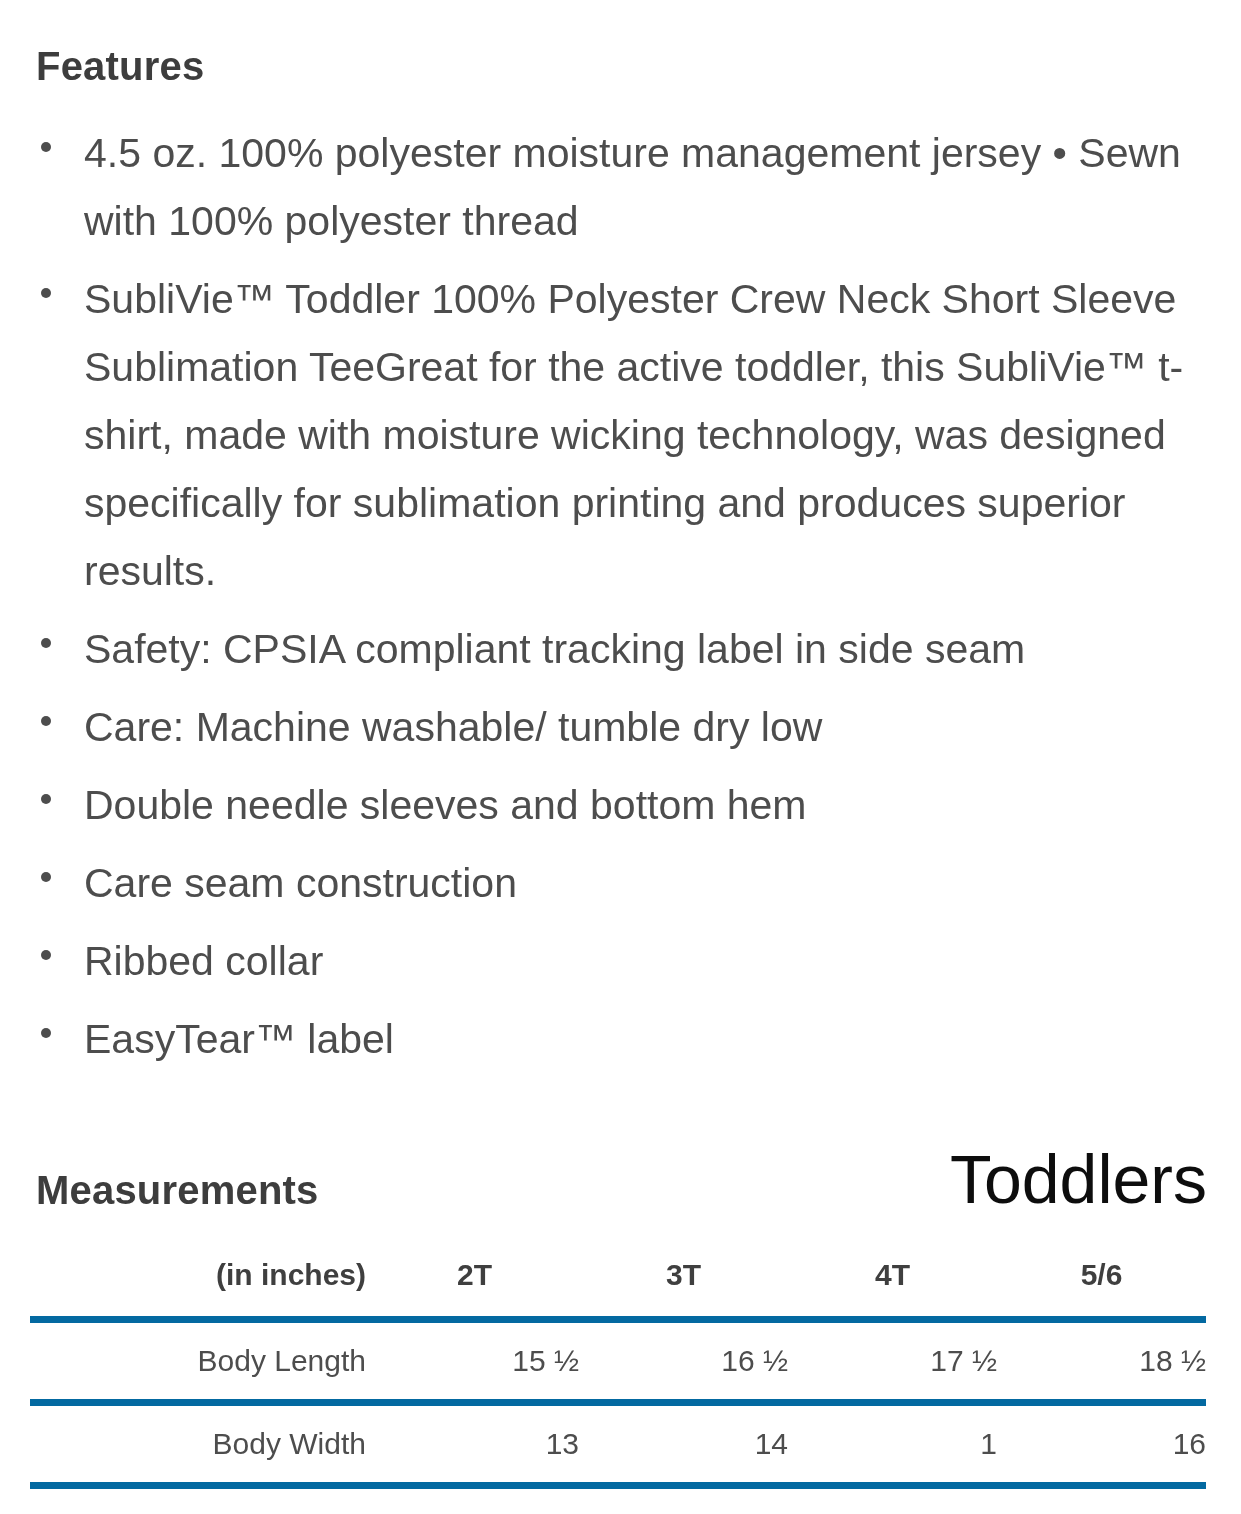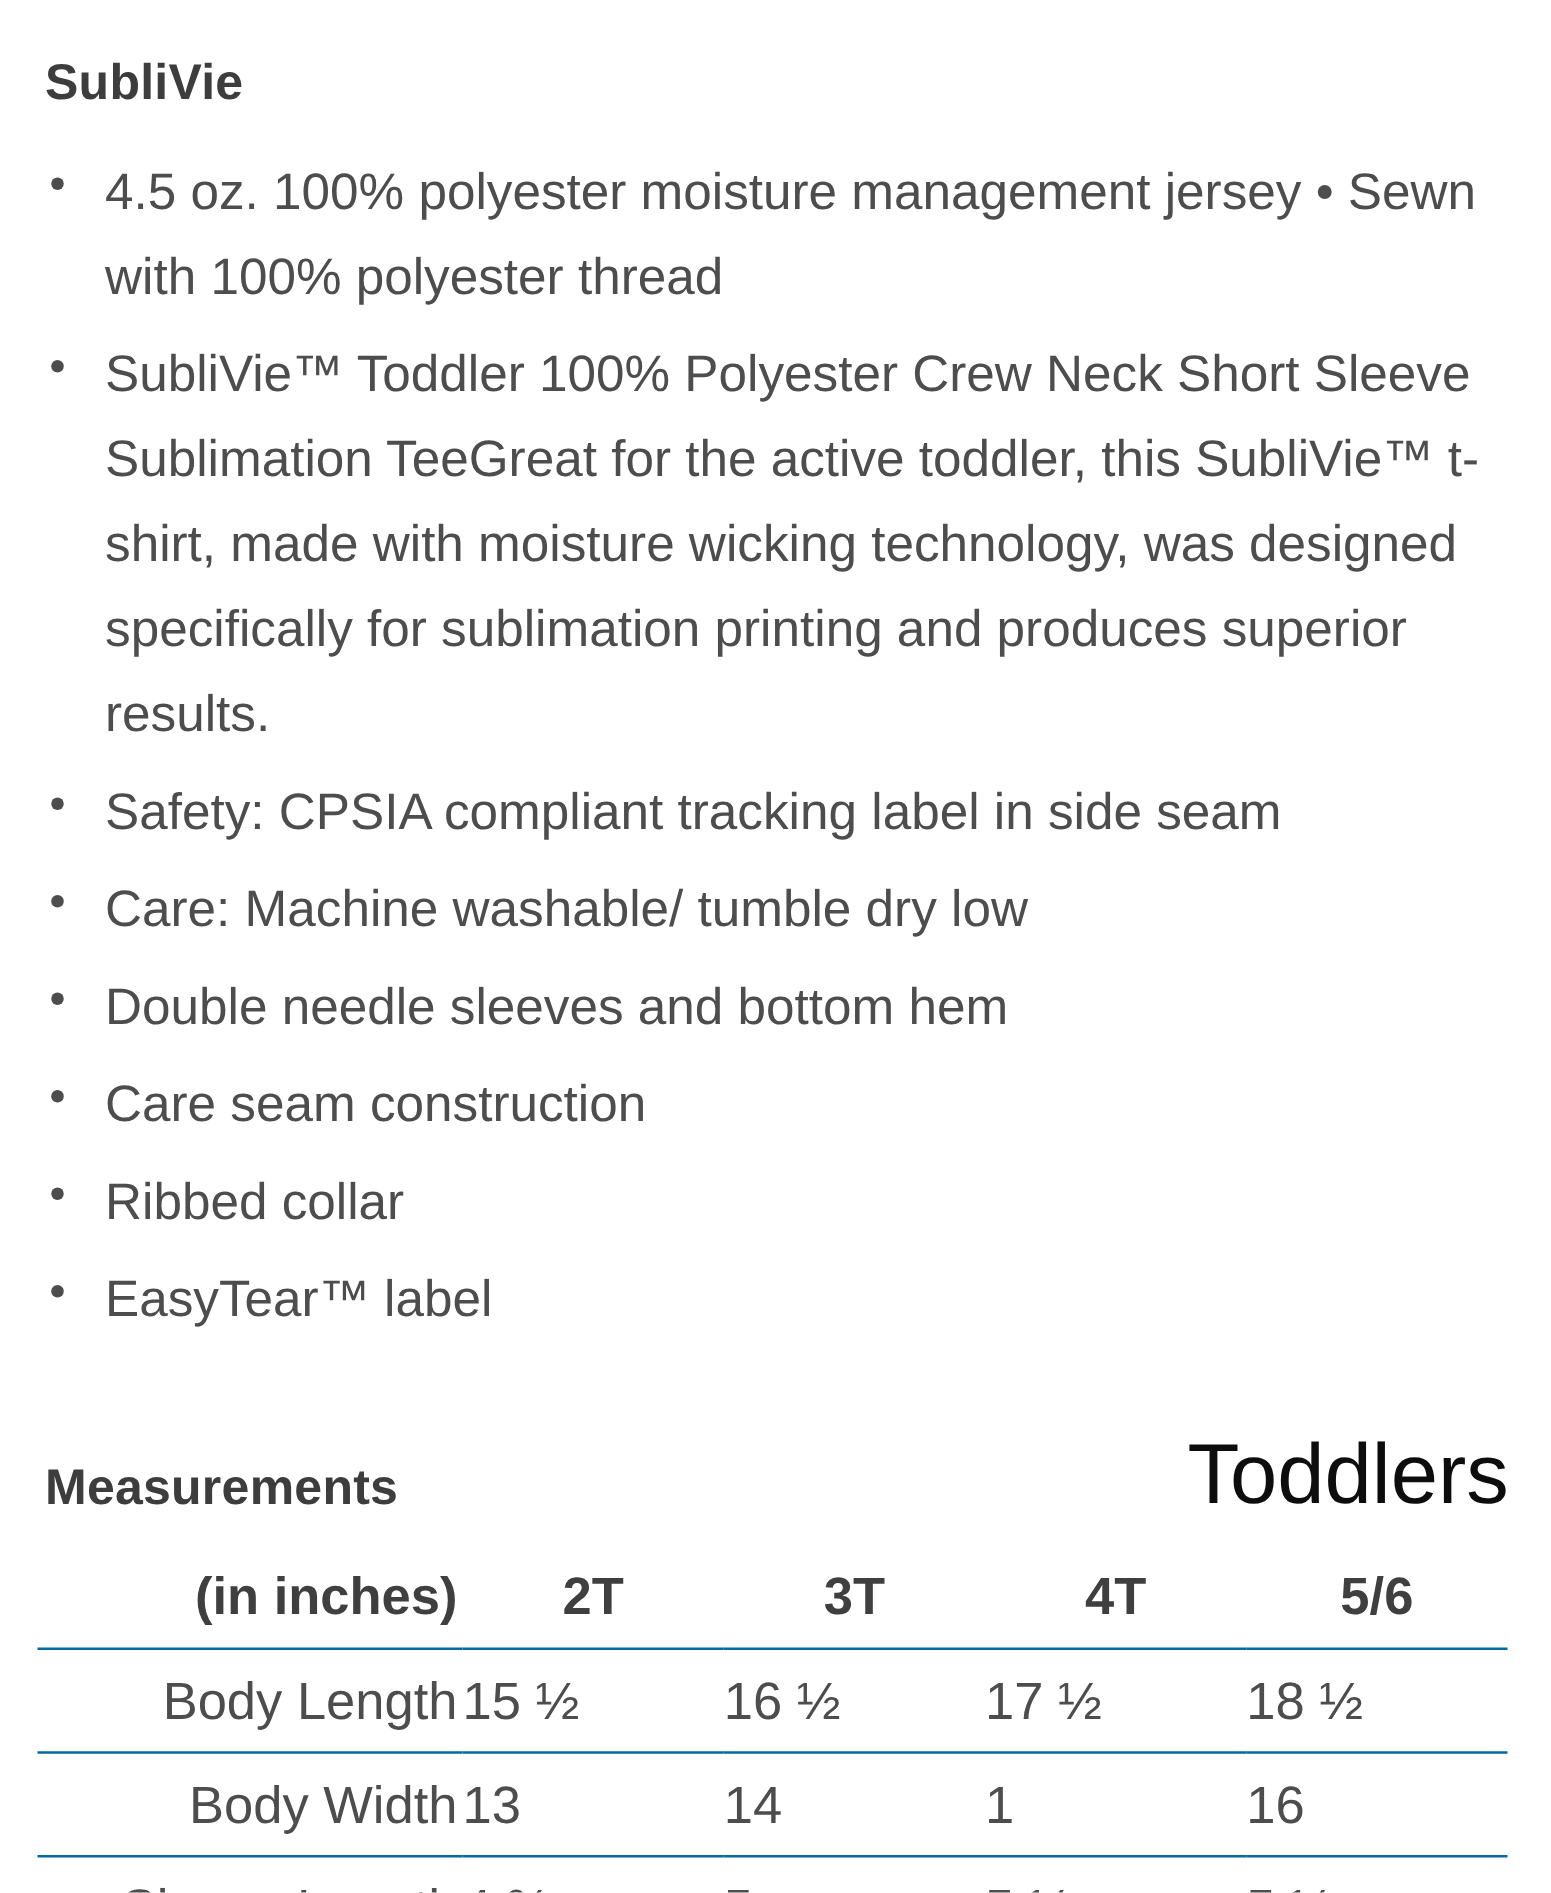--- a/index.html
+++ b/index.html
@@ -69,48 +69,48 @@
 
   
   table.measure-table {
     border-collapse: collapse;
     table-layout: fixed;
     width: 1176px;
     margin-left: -6px;
     margin-top: 22px;
   }
   .measure-table th, .measure-table td {
-    border-bottom: 2px solid #0369a1;
-    font-size: 42px;
+    border-bottom: 7px solid #0369a1;
+    font-size: 30px;
     vertical-align: middle;
   }
   .measure-table thead th {
     height: 84px;
     font-weight: bold;
     color: #3f3f3f;
     text-align: center;
   }
   .measure-table tbody td {
     height: 83px;
     font-weight: normal;
     color: #4d4d4d;
-    text-align: left;
+    text-align: right;
   }
   .measure-table .label-col {
     width: 340px;
     text-align: right !important;
     padding-right: 4px;
   }
 </style>
 </head>
 <body>
 
 <div class="page">
 
-  <h2 class="section-heading">SubliVie</h2>
+  <h2 class="section-heading">Features</h2>
 
   <ul class="features-list">
     <li>4.5 oz. 100% polyester moisture management jersey • Sewn with 100% polyester thread</li>
     <li>SubliVie™ Toddler 100% Polyester Crew Neck Short Sleeve Sublimation TeeGreat for the active toddler, this SubliVie™ t-shirt, made with moisture wicking technology, was designed specifically for sublimation printing and produces superior results.</li>
     <li>Safety: CPSIA compliant tracking label in side seam</li>
     <li>Care: Machine washable/ tumble dry low</li>
     <li>Double needle sleeves and bottom hem</li>
     <li>Care seam construction</li>
     <li>Ribbed collar</li>
     <li>EasyTear™ label</li>

